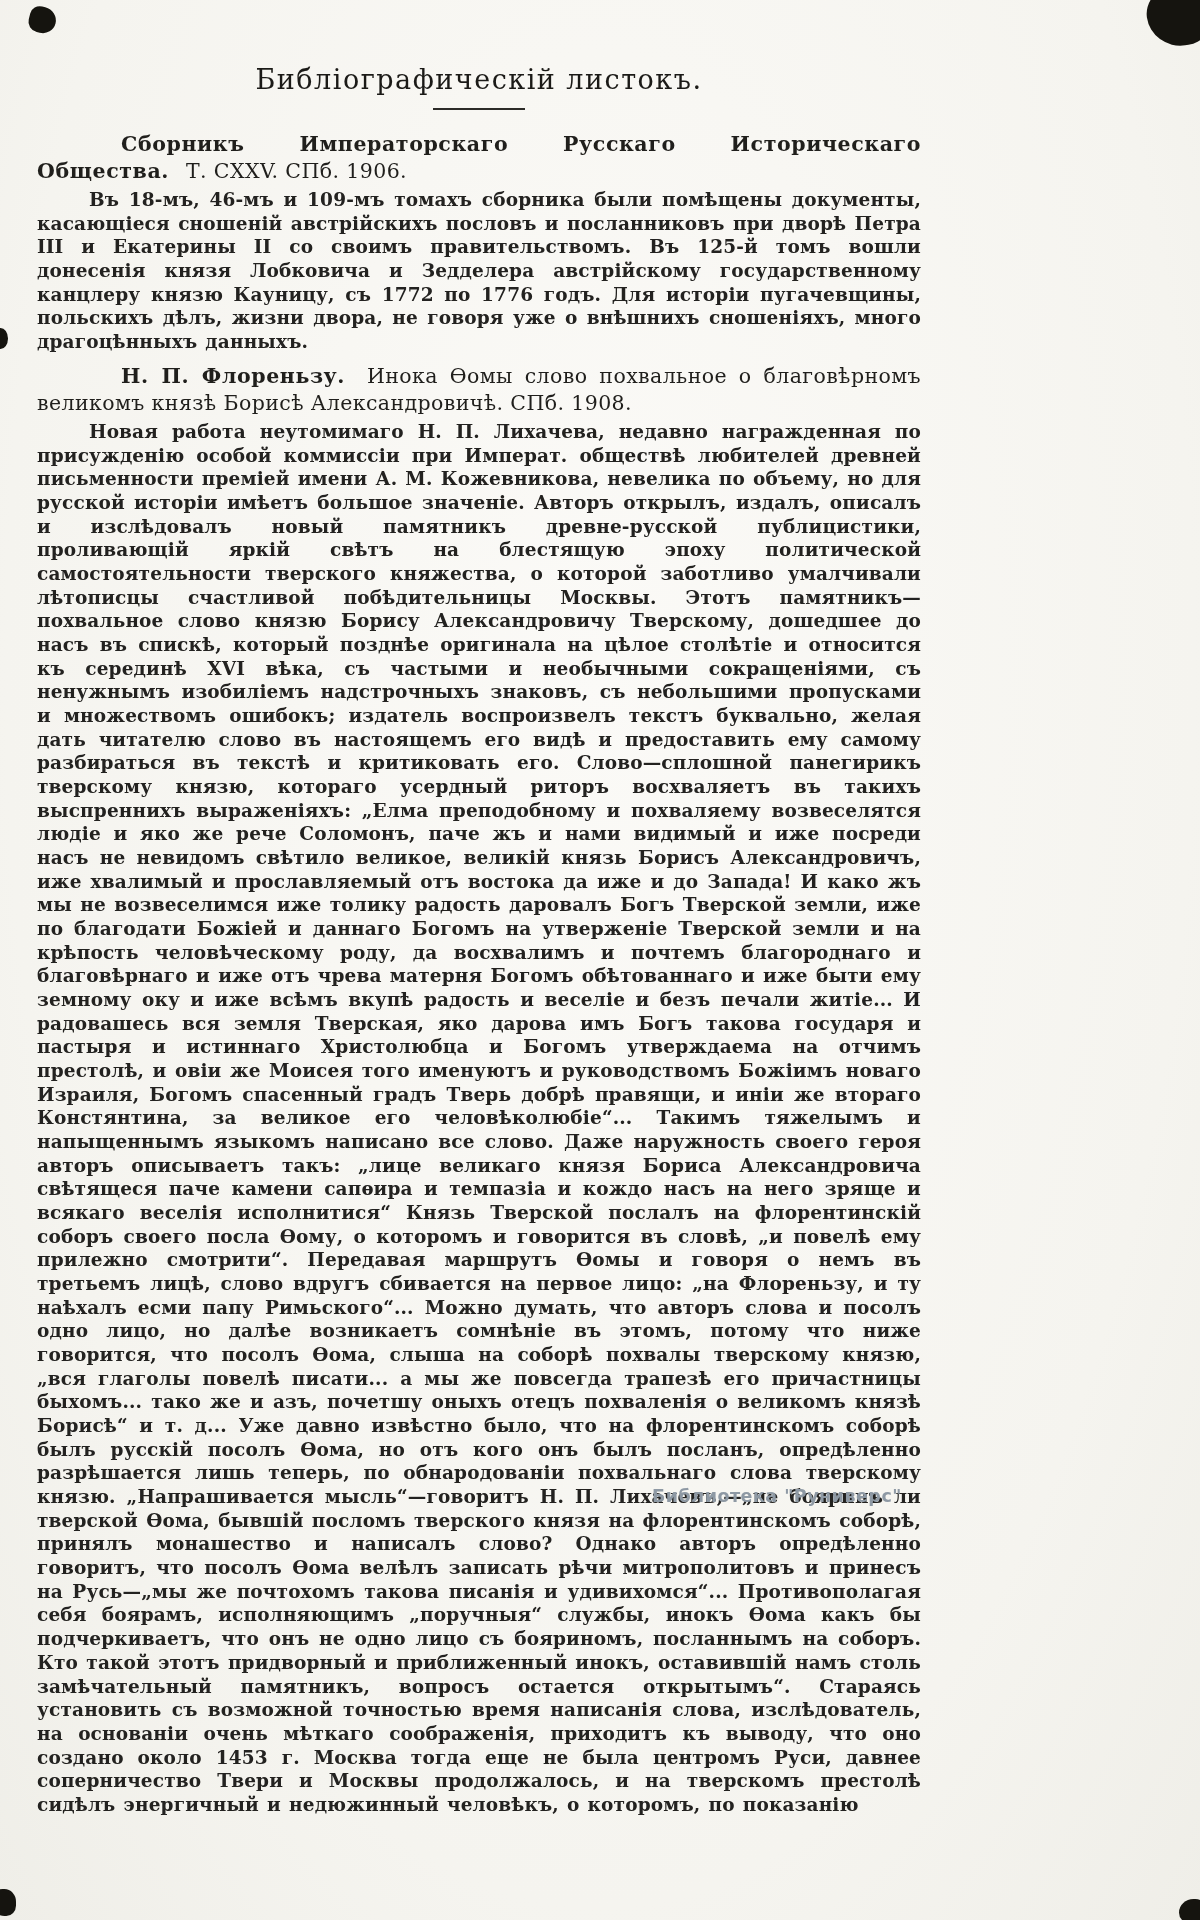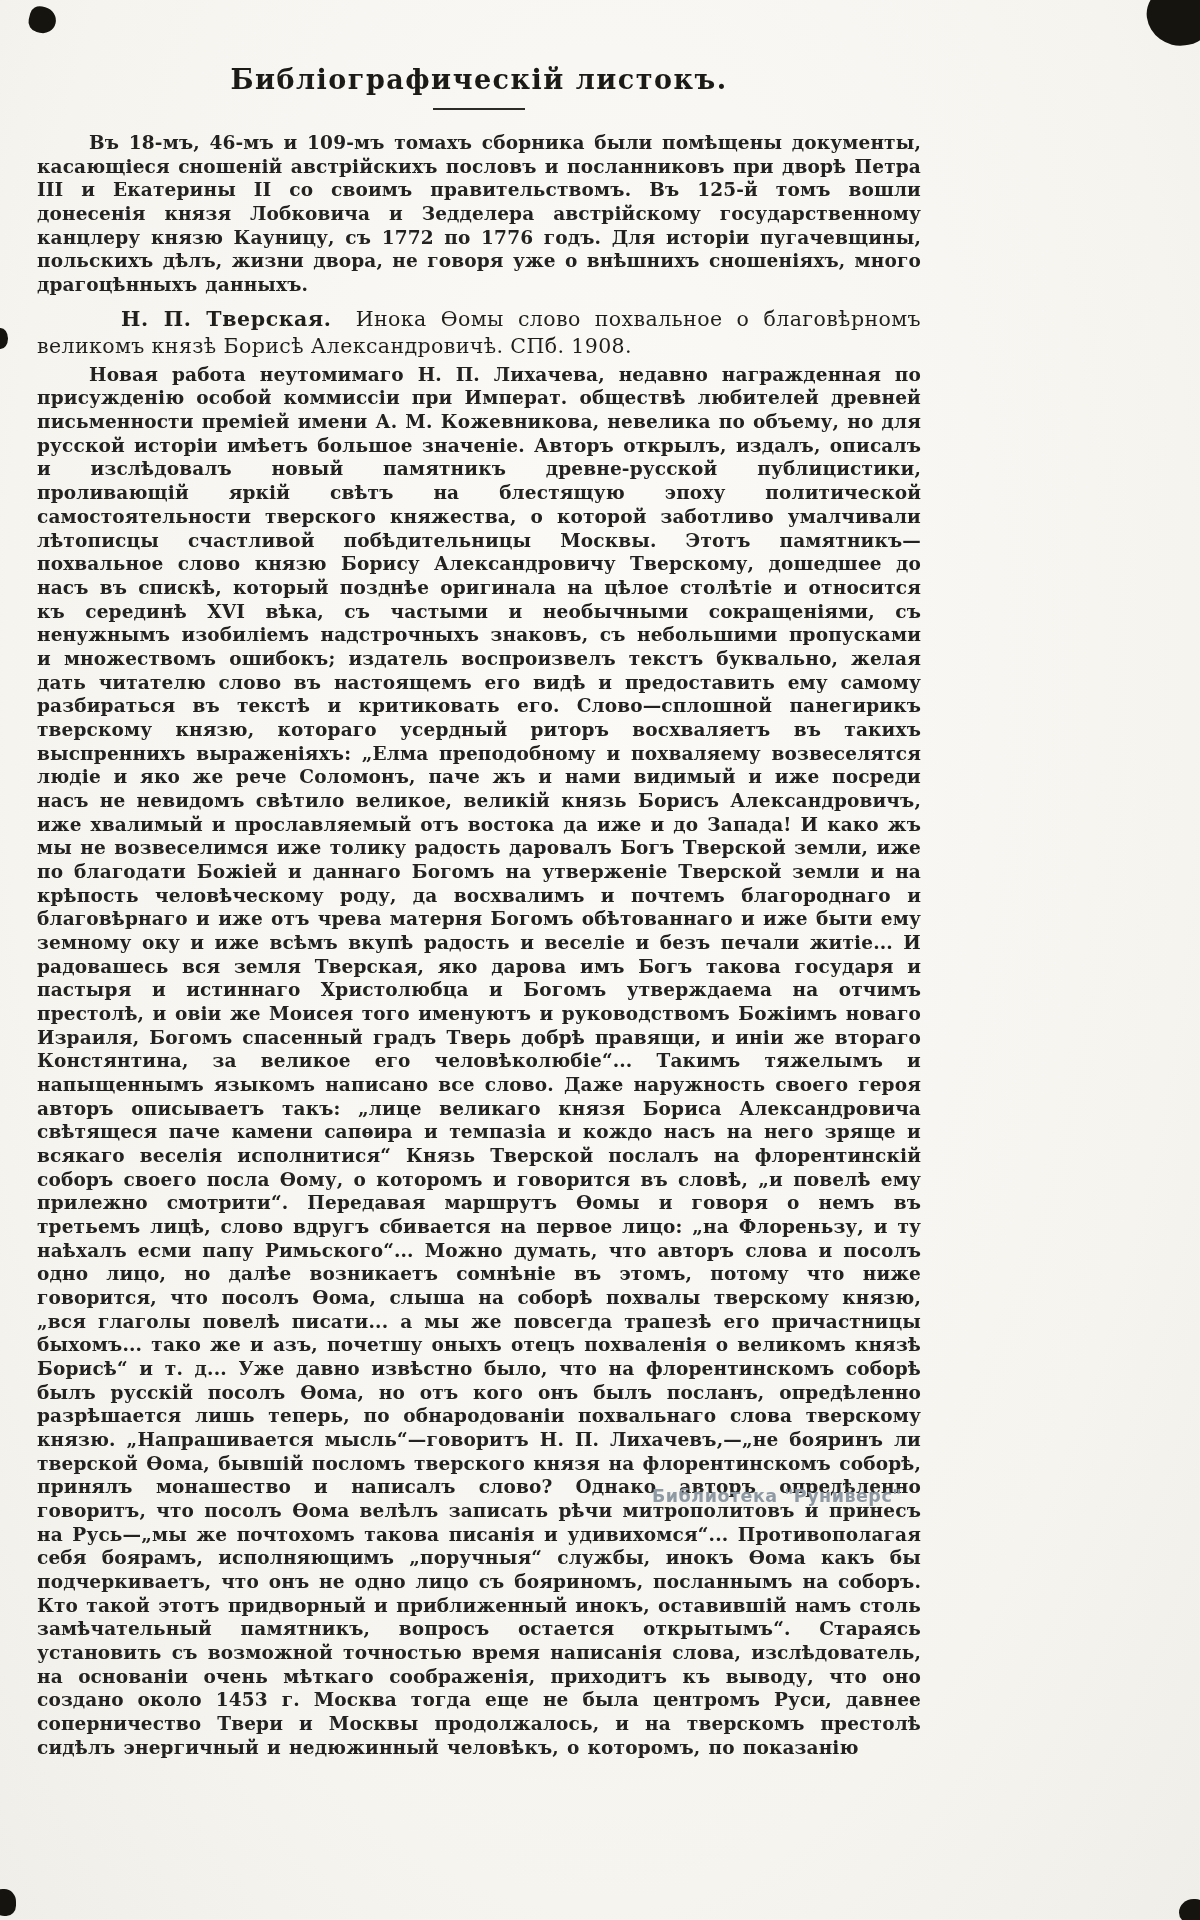--- a/index.html
+++ b/index.html
@@ -20,21 +20,21 @@
 
   .text-block {
     position: absolute;
     left: 37px;
     top: 64px;
     width: 884px;
   }
 
   .doc-title {
     font-size: 27px;
-    font-weight: bold;
+    font-weight: normal;
     text-align: center;
     letter-spacing: 1.5px;
     color: #1b1a17;
   }
 
   .title-rule {
     width: 92px;
     height: 2px;
     background: #2c2b28;
     margin: 13px auto 21px auto;
@@ -100,26 +100,30 @@
   <div class="artifact a3"></div>
   <div class="artifact a4"></div>
   <div class="artifact a5"></div>
 
   <main class="text-block">
 
     <h1 class="doc-title">Библіографическій листокъ.</h1>
     <div class="title-rule"></div>
 
     <section class="entry">
+      <p class="entry-heading">
+        <b class="lead">Сборникъ Императорскаго Русскаго Историческаго Общества.</b>
+        <span>Т. CXXV. СПб. 1906.</span>
+      </p>
       <p class="entry-body">Въ 18-мъ, 46-мъ и 109-мъ томахъ сборника были помѣщены документы, касающіеся сношеній австрійскихъ пословъ и посланниковъ при дворѣ Петра III и Екатерины II со своимъ правительствомъ. Въ 125-й томъ вошли донесенія князя Лобковича и Зедделера австрійскому государственному канцлеру князю Кауницу, съ 1772 по 1776 годъ. Для исторіи пугачевщины, польскихъ дѣлъ, жизни двора, не говоря уже о внѣшнихъ сношеніяхъ, много драгоцѣнныхъ данныхъ.</p>
     </section>
 
     <section class="entry">
       <p class="entry-heading">
-        <b class="lead">Н. П. Тверская.</b>
+        <b class="lead">Н. П. Флореньзу.</b>
         <span>Инока Ѳомы слово похвальное о благовѣрномъ великомъ князѣ Борисѣ Александровичѣ. СПб. 1908.</span>
       </p>
       <p class="entry-body">Новая работа неутомимаго Н. П. Лихачева, недавно награжденная по присужденію особой коммиссіи при Императ. обществѣ любителей древней письменности преміей имени А. М. Кожевникова, невелика по объему, но для русской исторіи имѣетъ большое значеніе. Авторъ открылъ, издалъ, описалъ и изслѣдовалъ новый памятникъ древне-русской публицистики, проливающій яркій свѣтъ на блестящую эпоху политической самостоятельности тверского княжества, о которой заботливо умалчивали лѣтописцы счастливой побѣдительницы Москвы. Этотъ памятникъ—похвальное слово князю Борису Александровичу Тверскому, дошедшее до насъ въ спискѣ, который позднѣе оригинала на цѣлое столѣтіе и относится къ серединѣ XVI вѣка, съ частыми и необычными сокращеніями, съ ненужнымъ изобиліемъ надстрочныхъ знаковъ, съ небольшими пропусками и множествомъ ошибокъ; издатель воспроизвелъ текстъ буквально, желая дать читателю слово въ настоящемъ его видѣ и предоставить ему самому разбираться въ текстѣ и критиковать его. Слово—сплошной панегирикъ тверскому князю, котораго усердный риторъ восхваляетъ въ такихъ выспреннихъ выраженіяхъ: „Елма преподобному и похваляему возвеселятся людіе и яко же рече Соломонъ, паче жъ и нами видимый и иже посреди насъ не невидомъ свѣтило великое, великій князь Борисъ Александровичъ, иже хвалимый и прославляемый отъ востока да иже и до Запада! И како жъ мы не возвеселимся иже толику радость даровалъ Богъ Тверской земли, иже по благодати Божіей и даннаго Богомъ на утверженіе Тверской земли и на крѣпость человѣческому роду, да восхвалимъ и почтемъ благороднаго и благовѣрнаго и иже отъ чрева матерня Богомъ обѣтованнаго и иже быти ему земному оку и иже всѣмъ вкупѣ радость и веселіе и безъ печали житіе... И радовашесь вся земля Тверская, яко дарова имъ Богъ такова государя и пастыря и истиннаго Христолюбца и Богомъ утверждаема на отчимъ престолѣ, и овіи же Моисея того именуютъ и руководствомъ Божіимъ новаго Израиля, Богомъ спасенный градъ Тверь добрѣ правящи, и иніи же втораго Констянтина, за великое его человѣколюбіе“... Такимъ тяжелымъ и напыщеннымъ языкомъ написано все слово. Даже наружность своего героя авторъ описываетъ такъ: „лице великаго князя Бориса Александровича свѣтящеся паче камени сапѳира и темпазіа и кождо насъ на него зряще и всякаго веселія исполнитися“ Князь Тверской послалъ на флорентинскій соборъ своего посла Ѳому, о которомъ и говорится въ словѣ, „и повелѣ ему прилежно смотрити“. Передавая маршрутъ Ѳомы и говоря о немъ въ третьемъ лицѣ, слово вдругъ сбивается на первое лицо: „на Флореньзу, и ту наѣхалъ есми папу Римьского“... Можно думать, что авторъ слова и посолъ одно лицо, но далѣе возникаетъ сомнѣніе въ этомъ, потому что ниже говорится, что посолъ Ѳома, слыша на соборѣ похвалы тверскому князю, „вся глаголы повелѣ писати... а мы же повсегда трапезѣ его причастницы быхомъ... тако же и азъ, почетшу оныхъ отецъ похваленія о великомъ князѣ Борисѣ“ и т. д... Уже давно извѣстно было, что на флорентинскомъ соборѣ былъ русскій посолъ Ѳома, но отъ кого онъ былъ посланъ, опредѣленно разрѣшается лишь теперь, по обнародованіи похвальнаго слова тверскому князю. „Напрашивается мысль“—говоритъ Н. П. Лихачевъ,—„не бояринъ ли тверской Ѳома, бывшій посломъ тверского князя на флорентинскомъ соборѣ, принялъ монашество и написалъ слово? Однако авторъ опредѣленно говоритъ, что посолъ Ѳома велѣлъ записать рѣчи митрополитовъ и принесъ на Русь—„мы же почтохомъ такова писанія и удивихомся“... Противополагая себя боярамъ, исполняющимъ „поручныя“ службы, инокъ Ѳома какъ бы подчеркиваетъ, что онъ не одно лицо съ бояриномъ, посланнымъ на соборъ. Кто такой этотъ придворный и приближенный инокъ, оставившій намъ столь замѣчательный памятникъ, вопросъ остается открытымъ“. Стараясь установить съ возможной точностью время написанія слова, изслѣдователь, на основаніи очень мѣткаго соображенія, приходитъ къ выводу, что оно создано около 1453 г. Москва тогда еще не была центромъ Руси, давнее соперничество Твери и Москвы продолжалось, и на тверскомъ престолѣ сидѣлъ энергичный и недюжинный человѣкъ, о которомъ, по показанію</p>
     </section>
 
   </main>
 
   <div class="watermark">Библиотека "Руниверс"</div>
 
 </div>

